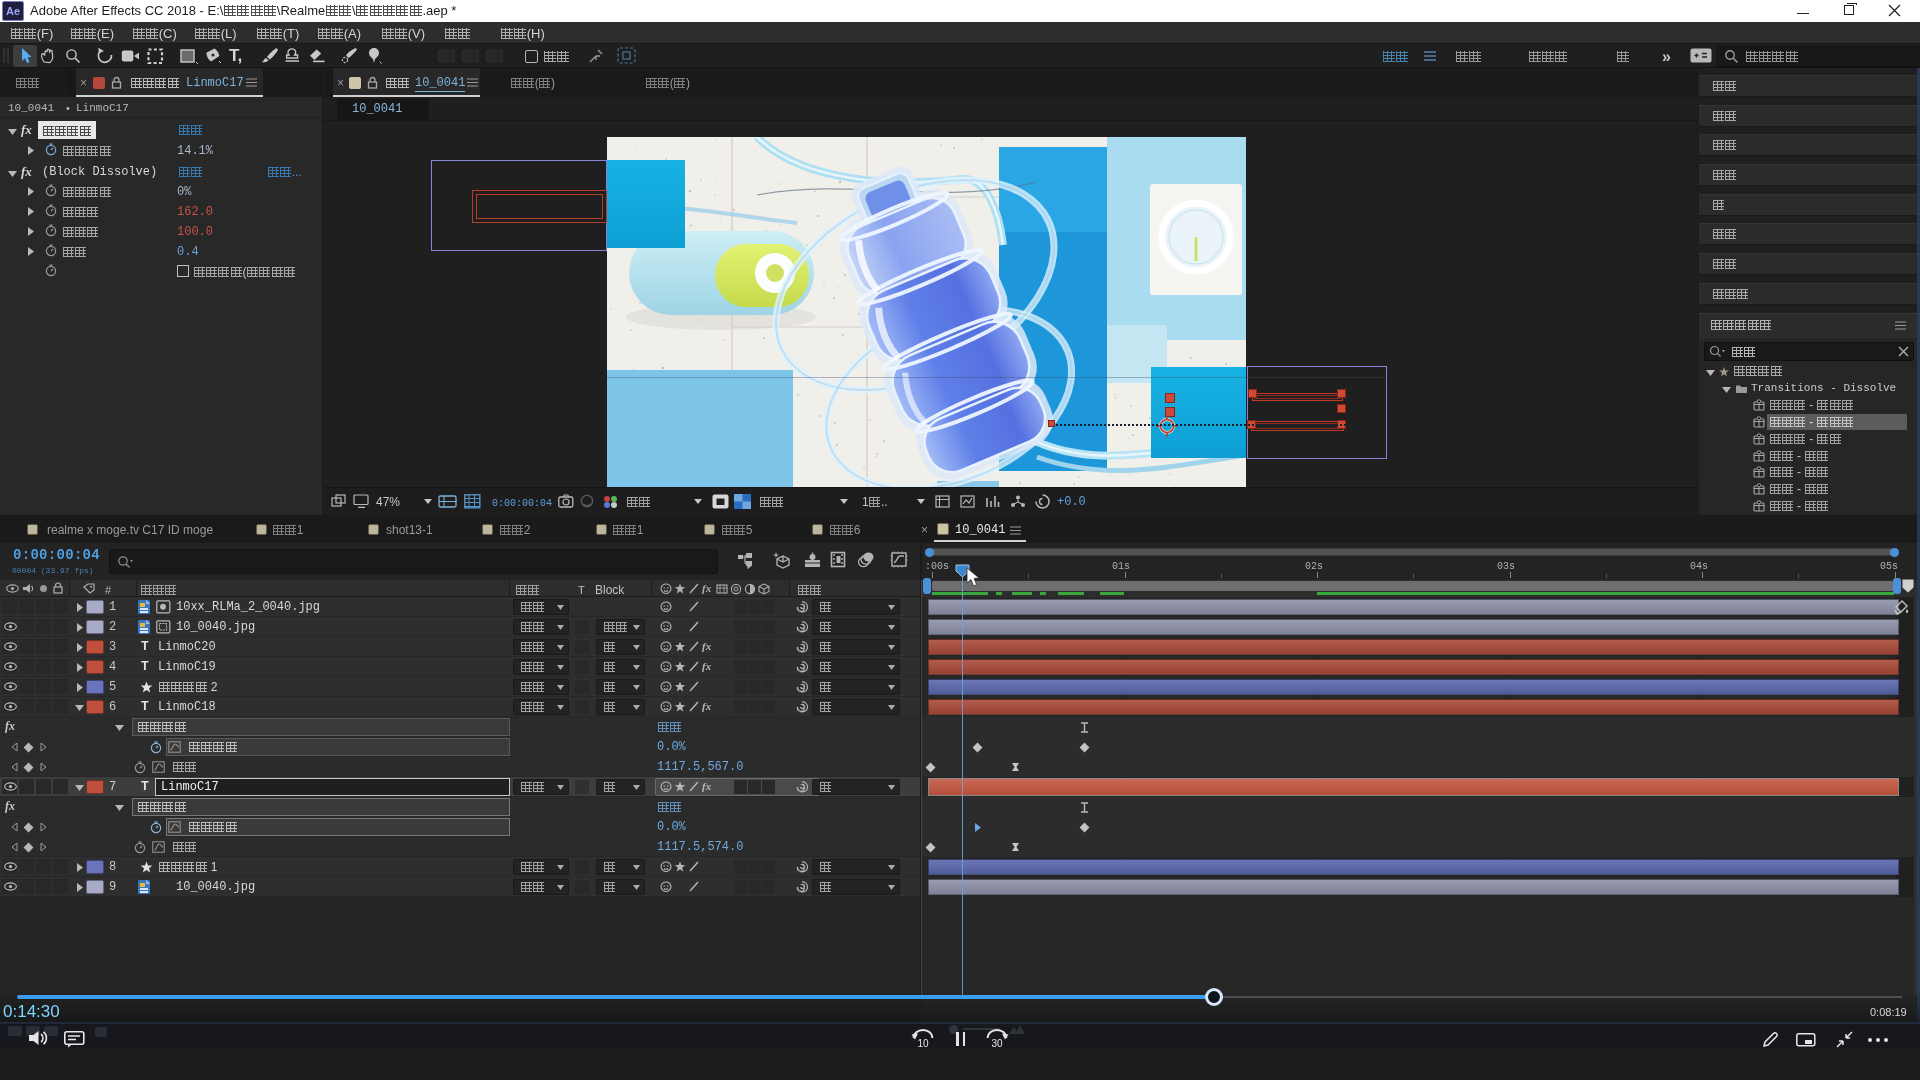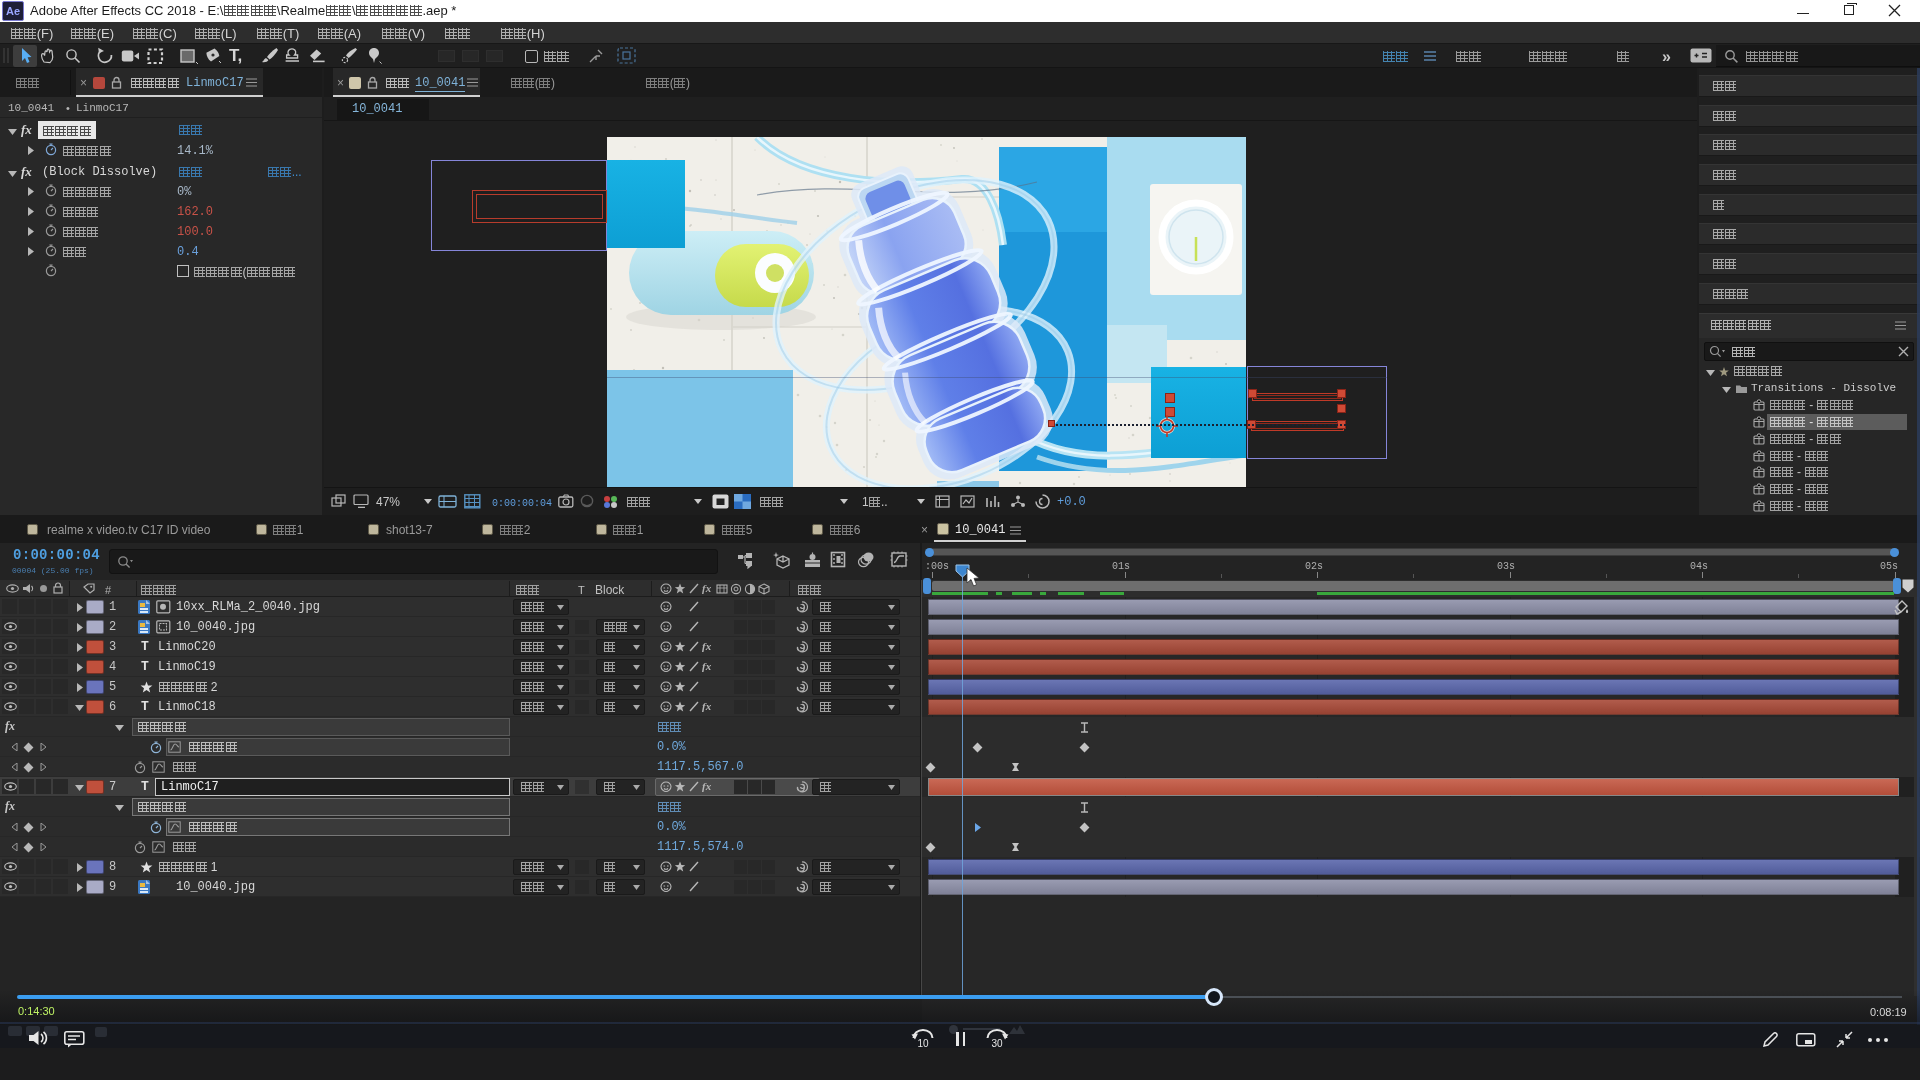--- a/index.html
+++ b/index.html
@@ -694,43 +694,43 @@
   </svg>
 <div style="left:1769px;top:482px;font-size:12px;line-height:15px;color:#c4c4c4;"><i class="g"></i><i class="g"></i> - <i class="g"></i><i class="g"></i></div>
 <svg style="left:1753px;top:500px;" width="12" height="12" viewBox="0 0 12 12">
     <rect x="1" y="3" width="10" height="8" rx="1" fill="none" stroke="#a8a8a8" stroke-width="1.1"></rect>
     <path d="M1 5.5 H11 M6 3 V11 M4 3 L4.8 1 h2.4 L8 3" stroke="#a8a8a8" stroke-width="1"></path>
   </svg>
 <div style="left:1769px;top:499px;font-size:12px;line-height:15px;color:#c4c4c4;"><i class="g"></i><i class="g"></i> - <i class="g"></i><i class="g"></i></div>
 <div style="left:0px;top:515px;width:1920px;height:523px;background:#242424;"></div>
 <div style="left:0px;top:515px;width:1920px;height:28px;background:#1a1a1a;"></div>
 <div style="left:27px;top:524px;width:11px;height:11px;background:#beb69c;border:1px solid #5e5948;border-radius:2px;"></div>
-<div style="left:47px;top:523px;font-size:12px;line-height:15px;color:#9a9a9a;">realme x video.tv C17 ID video</div>
+<div style="left:47px;top:523px;font-size:12px;line-height:15px;color:#9a9a9a;">realme x moge.tv C17 ID moge</div>
 <div style="left:256px;top:524px;width:11px;height:11px;background:#beb69c;border:1px solid #5e5948;border-radius:2px;"></div>
 <div style="left:272px;top:523px;font-size:12px;line-height:15px;color:#9a9a9a;"><i class="g"></i><i class="g"></i>1</div>
 <div style="left:368px;top:524px;width:11px;height:11px;background:#beb69c;border:1px solid #5e5948;border-radius:2px;"></div>
-<div style="left:386px;top:523px;font-size:12px;line-height:15px;color:#9a9a9a;">shot13-7</div>
+<div style="left:386px;top:523px;font-size:12px;line-height:15px;color:#9a9a9a;">shot13-1</div>
 <div style="left:482px;top:524px;width:11px;height:11px;background:#beb69c;border:1px solid #5e5948;border-radius:2px;"></div>
 <div style="left:499px;top:523px;font-size:12px;line-height:15px;color:#9a9a9a;"><i class="g"></i><i class="g"></i>2</div>
 <div style="left:596px;top:524px;width:11px;height:11px;background:#beb69c;border:1px solid #5e5948;border-radius:2px;"></div>
 <div style="left:612px;top:523px;font-size:12px;line-height:15px;color:#9a9a9a;"><i class="g"></i><i class="g"></i>1</div>
 <div style="left:704px;top:524px;width:11px;height:11px;background:#beb69c;border:1px solid #5e5948;border-radius:2px;"></div>
 <div style="left:721px;top:523px;font-size:12px;line-height:15px;color:#9a9a9a;"><i class="g"></i><i class="g"></i>5</div>
 <div style="left:812px;top:524px;width:11px;height:11px;background:#beb69c;border:1px solid #5e5948;border-radius:2px;"></div>
 <div style="left:829px;top:523px;font-size:12px;line-height:15px;color:#9a9a9a;"><i class="g"></i><i class="g"></i>6</div>
 <div style="left:921px;top:523px;font-size:12px;line-height:15px;color:#9a9a9a;">×</div>
 <div style="left:937px;top:523px;width:12px;height:12px;background:#cbc3a2;border:1px solid #6a6454;border-radius:2px;"></div>
 <div style="left:955px;top:523px;font-size:12px;line-height:15px;color:#e8e8e8;font-family:'Liberation Mono',monospace;">10_0041</div>
 <svg style="left:1010px;top:526px;" width="11" height="10" viewBox="0 0 11 10">
     <path d="M0 1 H11 M0 4.5 H11 M0 8 H11" stroke="#9a9a9a" stroke-width="1.2"></path>
   </svg>
 <div style="left:934px;top:540px;width:92px;height:2px;background:#d0d0d0;"></div>
 <div style="left:0px;top:543px;width:920px;height:37px;background:#232323;"></div>
 <div style="left:13px;top:547px;font-size:14px;line-height:17px;color:#4f9fe0;font-family:'Liberation Mono',monospace;font-weight:bold;letter-spacing:.3px;">0:00:00:04</div>
-<div style="left:12px;top:565px;font-size:8px;line-height:11px;color:#4a7fb0;font-family:'Liberation Mono',monospace;">00004 (25.00 fps)</div>
+<div style="left:12px;top:565px;font-size:8px;line-height:11px;color:#4a7fb0;font-family:'Liberation Mono',monospace;">00004 (33.97 fps)</div>
 <div style="left:109px;top:549px;width:609px;height:25px;background:#191919;border:1px solid #121212;border-radius:3px;"></div>
 <svg style="left:117px;top:555px;" width="16" height="14" viewBox="0 0 16 14">
     <circle cx="6" cy="6" r="4.2" fill="none" stroke="#8a8a8a" stroke-width="1.3"></circle>
     <path d="M9 9 L12.6 12.6" stroke="#8a8a8a" stroke-width="1.4"></path>
     <path d="M13 5 l3 0 l-1.5 2.3 Z" fill="#8a8a8a"></path>
   </svg>
 <svg style="left:737px;top:552px;" width="18" height="17" viewBox="0 0 18 17">
     <rect x="1" y="3" width="5" height="4" fill="#b4b4b4"></rect>
     <rect x="9" y="1" width="6" height="5" fill="#b4b4b4"></rect>
     <rect x="9" y="9" width="6" height="5" fill="#b4b4b4"></rect>
@@ -1448,21 +1448,21 @@
 <div style="left:44px;top:1026px;width:14px;height:10px;background:#3a3f48;opacity:.55;border-radius:2px;"></div>
 <div style="left:95px;top:1027px;width:12px;height:10px;background:#3a3f48;opacity:.55;border-radius:2px;"></div>
 <div style="left:949px;top:1025px;width:9px;height:9px;background:#3f444d;border-radius:50%;opacity:.65;"></div>
 <div style="left:963px;top:1028px;width:37px;height:2px;background:#3f444d;opacity:.65;"></div>
 <svg style="left:1009px;top:1024px;" width="17" height="10" viewBox="0 0 17 10">
     <path d="M0 10 L5 3 L8 7 L11 1 L16 10 Z" fill="#3f444d" opacity=".6"></path>
   </svg>
 <div style="left:17px;top:995px;width:1197px;height:4px;background:#3b9df0;border-radius:2px;"></div>
 <div style="left:1214px;top:996px;width:688px;height:2px;background:#4a4f55;"></div>
 <div style="left:1205px;top:988px;width:18px;height:18px;background:#10151c;border:3px solid #d7e7fa;border-radius:50%;"></div>
-<div style="left:18px;top:1004px;font-size:11px;line-height:15px;color:#bef264;">0:14:30</div>
+<div style="left:3px;top:1004px;font-size:17px;line-height:15px;color:#7dd3fc;">0:14:30</div>
 <div style="left:1870px;top:1005px;font-size:11px;line-height:14px;color:#d8d8d8;">0:08:19</div>
 <svg style="left:28px;top:1029px;" width="21" height="18" viewBox="0 0 21 18">
     <path d="M1 6 H5.5 L10.5 2 V16 L5.5 12 H1 Z" fill="#e6e6e6"></path>
     <path d="M13 5 A5 5 0 0 1 13 13 M15.5 2.8 A8 8 0 0 1 15.5 15.2" fill="none" stroke="#e6e6e6" stroke-width="1.6"></path>
   </svg>
 <svg style="left:64px;top:1031px;" width="21" height="17" viewBox="0 0 21 17">
     <rect x="0.8" y="0.8" width="19" height="12.5" rx="2" fill="none" stroke="#e6e6e6" stroke-width="1.6"></rect>
     <path d="M4 13.3 L4 16.5 L8 13.3" fill="#e6e6e6"></path>
     <path d="M4 5 H16 M4 8.5 H12" stroke="#e6e6e6" stroke-width="1.3"></path>
   </svg>

